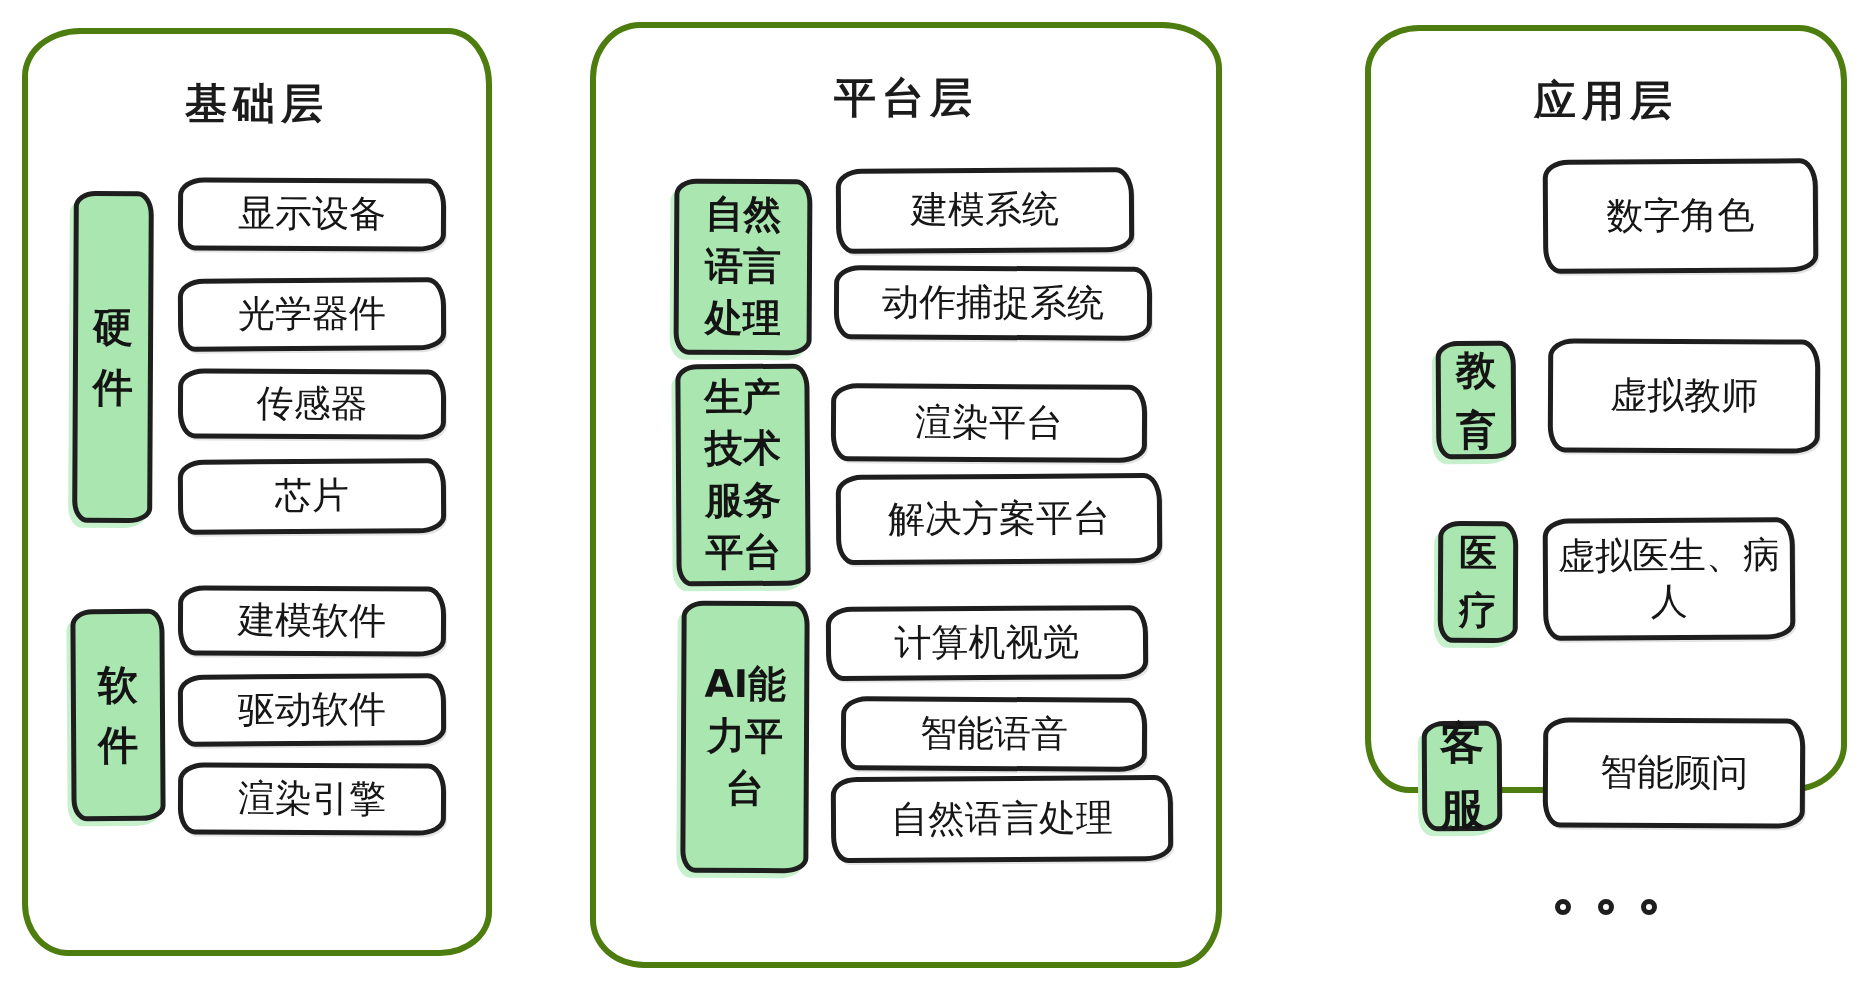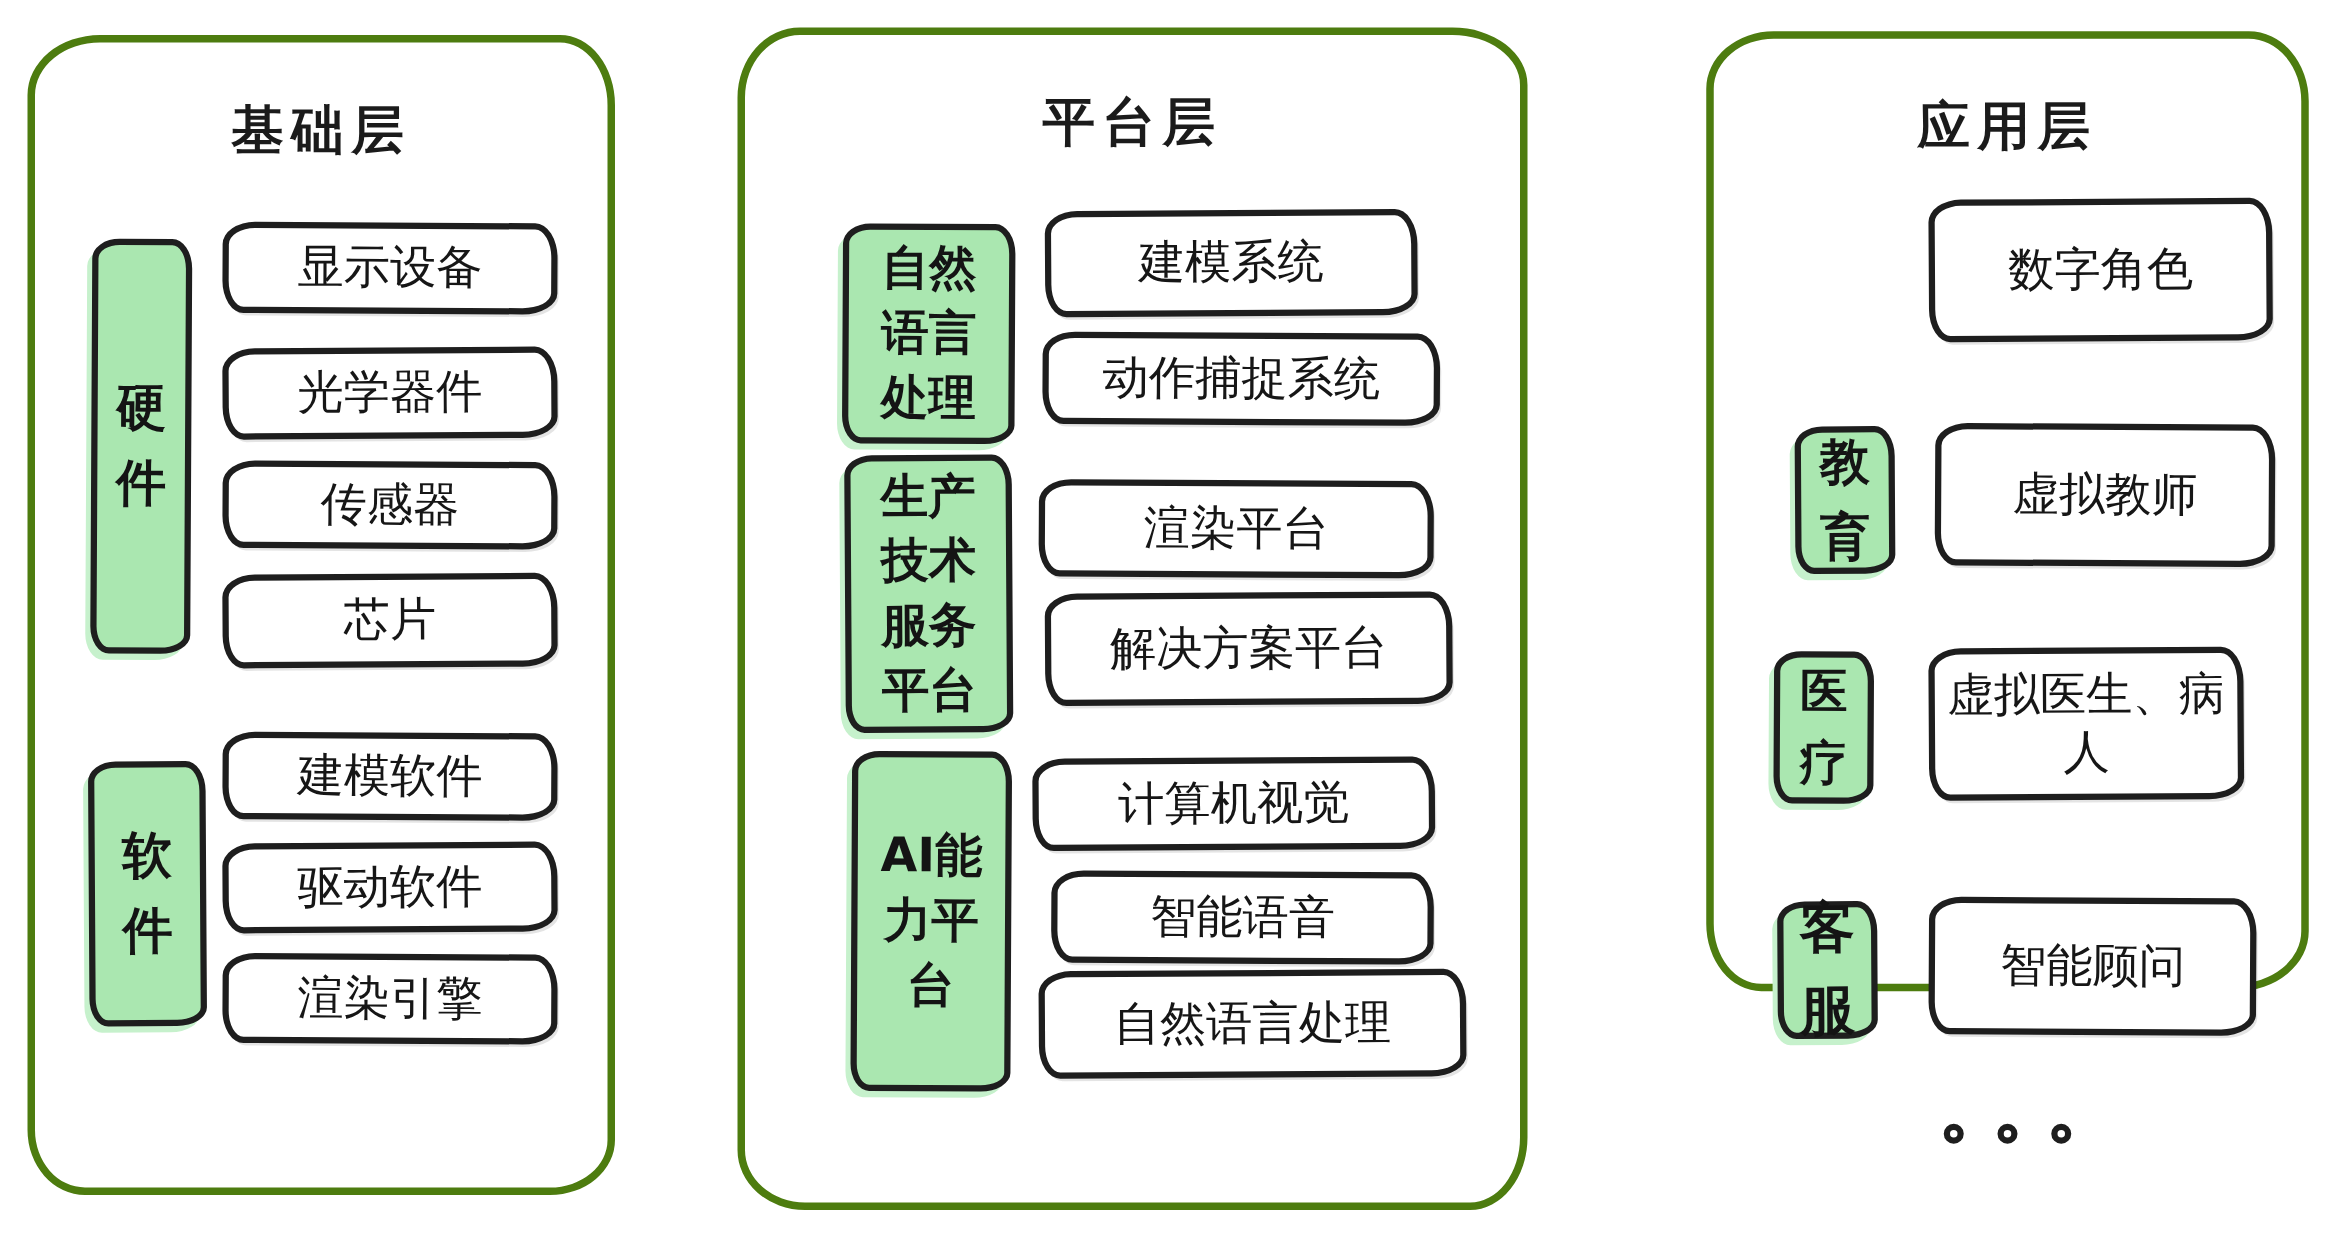--- a/index.html
+++ b/index.html
@@ -112,21 +112,21 @@
   </section>
 
   <section class="panel" id="p3">
     <h2 class="ptitle">应用层</h2>
 
     <div class="wbox rB" style="left:172px;top:128px;width:275px;height:114px">数字角色</div>
 
     <div class="gbox g2 rB" style="left:65px;top:310px;width:80px;height:118px;font-size:40px">教育</div>
     <div class="wbox rA" style="left:177px;top:308px;width:272px;height:114px">虚拟教师</div>
 
-    <div class="gbox g2 rA" style="left:48px;top:490px;width:80px;height:122px;font-size:38px">医疗</div>
+    <div class="gbox g2 rA" style="left:67px;top:490px;width:80px;height:122px;font-size:38px">医疗</div>
     <div class="wbox wsm rB" style="left:172px;top:487px;width:252px;height:122px">虚拟医生、病人</div>
 
     <div class="gbox g2 rB" style="left:51px;top:690px;width:80px;height:110px;font-size:44px">客服</div>
     <div class="wbox rA" style="left:172px;top:687px;width:262px;height:110px">智能顾问</div>
 
     <div class="dots">
       <span class="dot"></span>
       <span class="dot"></span>
       <span class="dot"></span>
     </div>

